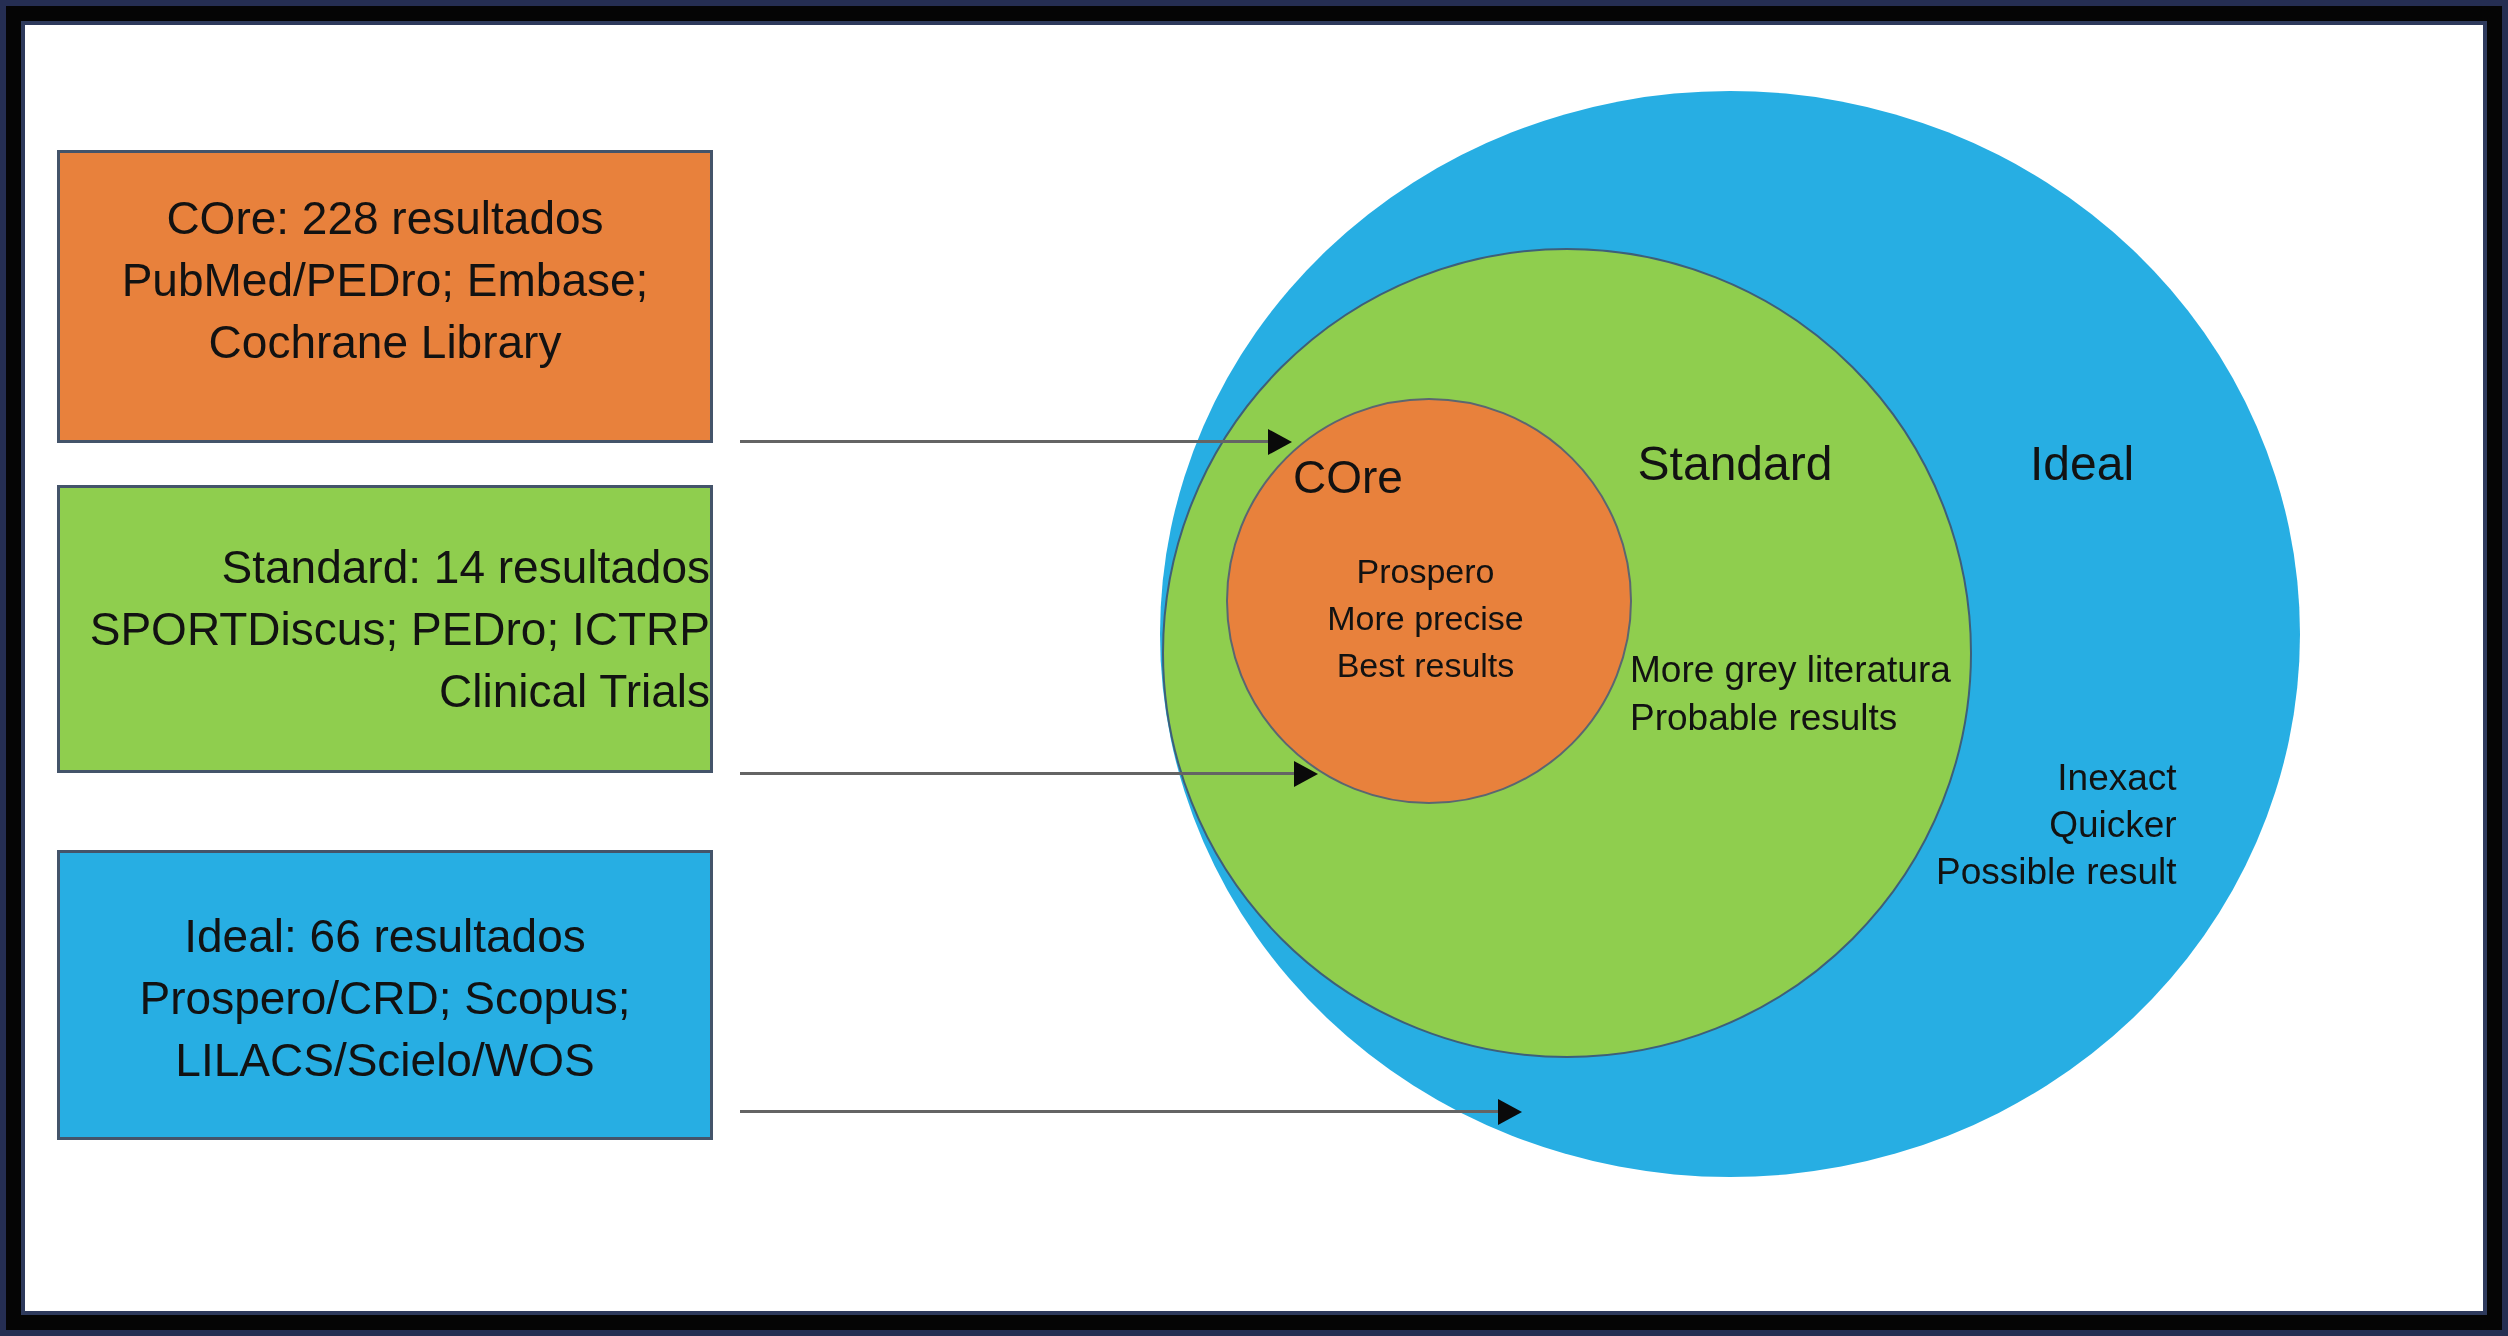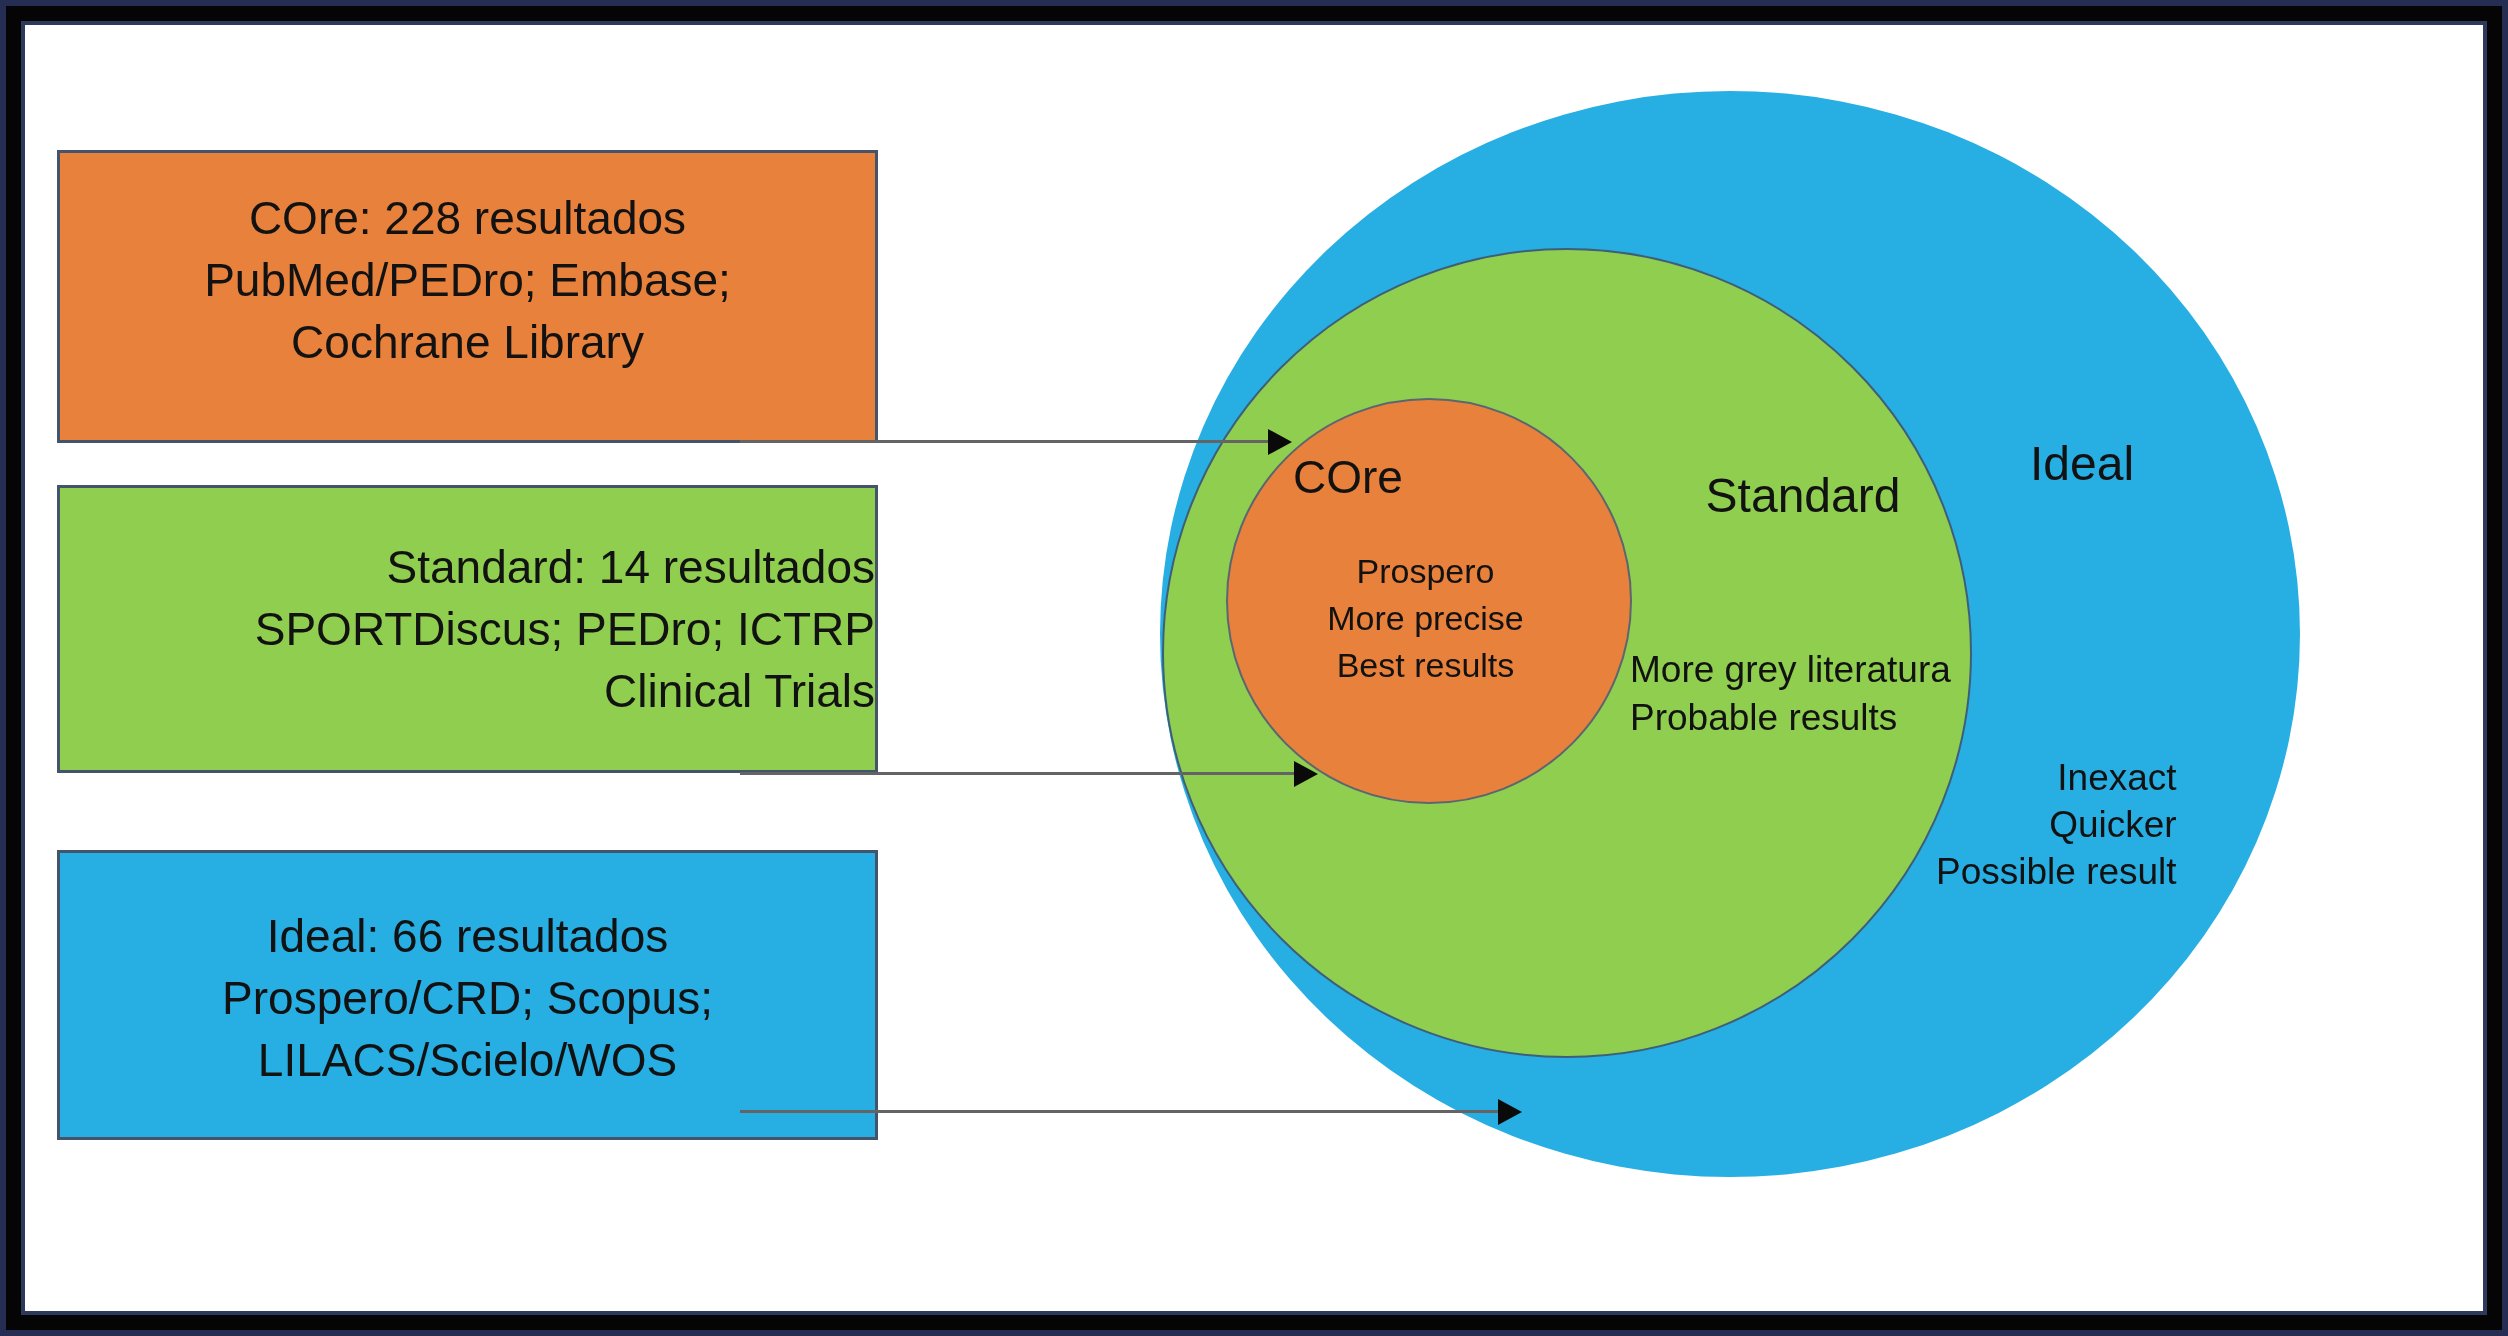--- a/index.html
+++ b/index.html
@@ -11,38 +11,38 @@
     color:#121212;
     overflow:hidden;
   }
   
   .frame-outer{position:absolute;inset:0;border:6px solid #252e52;pointer-events:none;z-index:50;}
   .frame-mid{position:absolute;inset:6px;border:15px solid #050505;pointer-events:none;z-index:50;}
   .frame-inner{position:absolute;inset:21px;border:4px solid #2e3a5c;pointer-events:none;z-index:50;}
 
   
   .box{
-    position:absolute;left:57px;width:821px;
+    position:absolute;left:57px;width:656px;
     border:3px solid #44546A;box-sizing:border-box;
     text-align:center;font-size:46px;line-height:62px;
   }
   .box-core{top:150px;height:293px;padding-top:34px;}
   .box-standard{top:485px;height:288px;padding-top:48px;text-align:right;}
   .box-ideal{top:820px;height:290px;padding-top:52px;}
 
   
   .circle{position:absolute;border-radius:50%;box-sizing:border-box;}
   .circle-ideal{left:1160px;top:91px;width:1140px;height:1086px;}
   .circle-standard{left:1162px;top:248px;width:810px;height:810px;border:2px solid #3E5F79;}
   .circle-core{left:1226px;top:398px;width:406px;height:406px;border:2px solid #5B6670;}
 
   
   .ring-label{position:absolute;font-size:48px;text-align:center;}
   .label-core{left:1253px;top:450px;width:190px;font-size:46px;}
-  .label-standard{left:1668px;top:436px;width:270px;margin-top:32px;}
+  .label-standard{left:1600px;top:436px;width:270px;}
   .label-ideal{left:1997px;top:436px;width:170px;}
 
   
   .notes{position:absolute;font-size:37px;line-height:48px;white-space:nowrap;}
   .notes-core{left:1268px;top:548px;width:315px;text-align:center;font-size:34px;line-height:47px;}
   .notes-standard{left:1630px;top:646px;}
   .notes-ideal{left:1936px;top:754px;line-height:47px;text-align:right;}
 
   
   .arrow{position:absolute;height:3px;background:#646464;z-index:20;}

